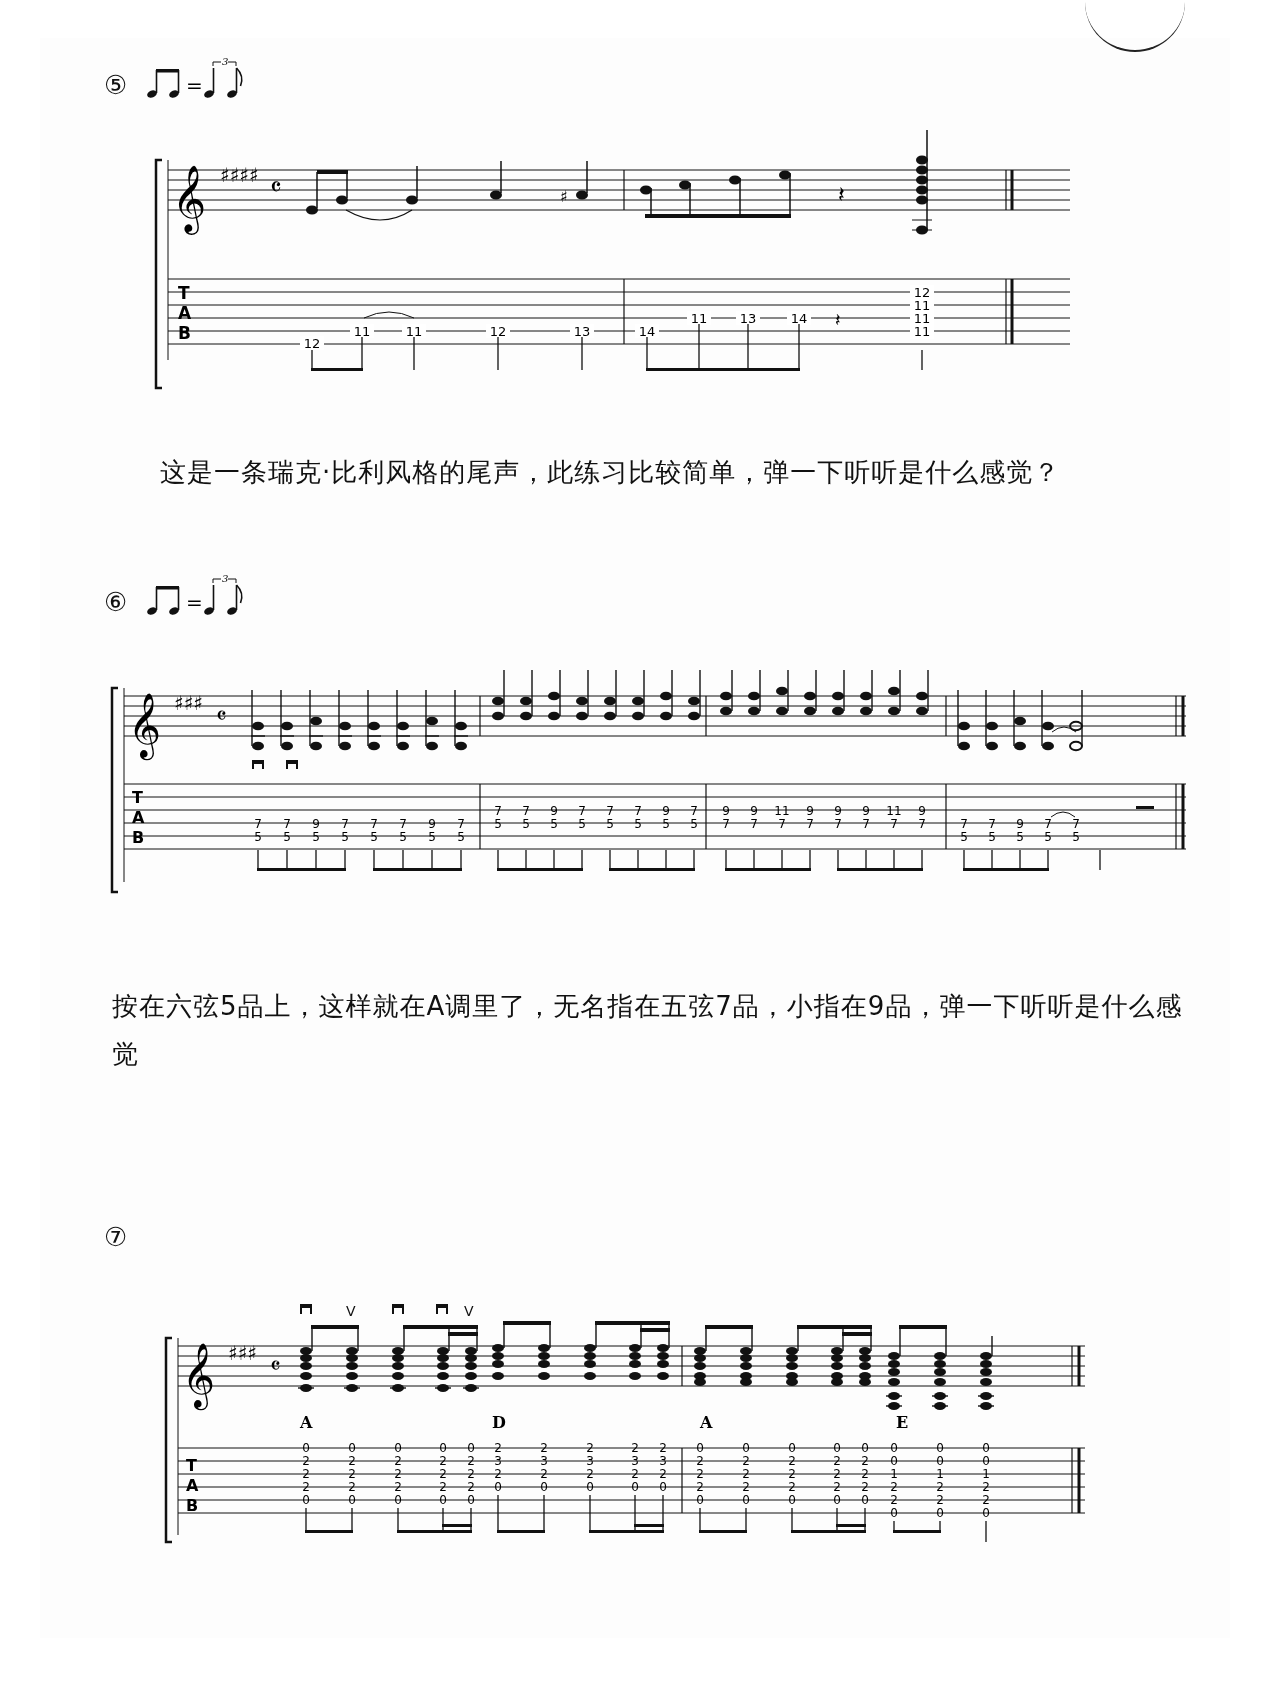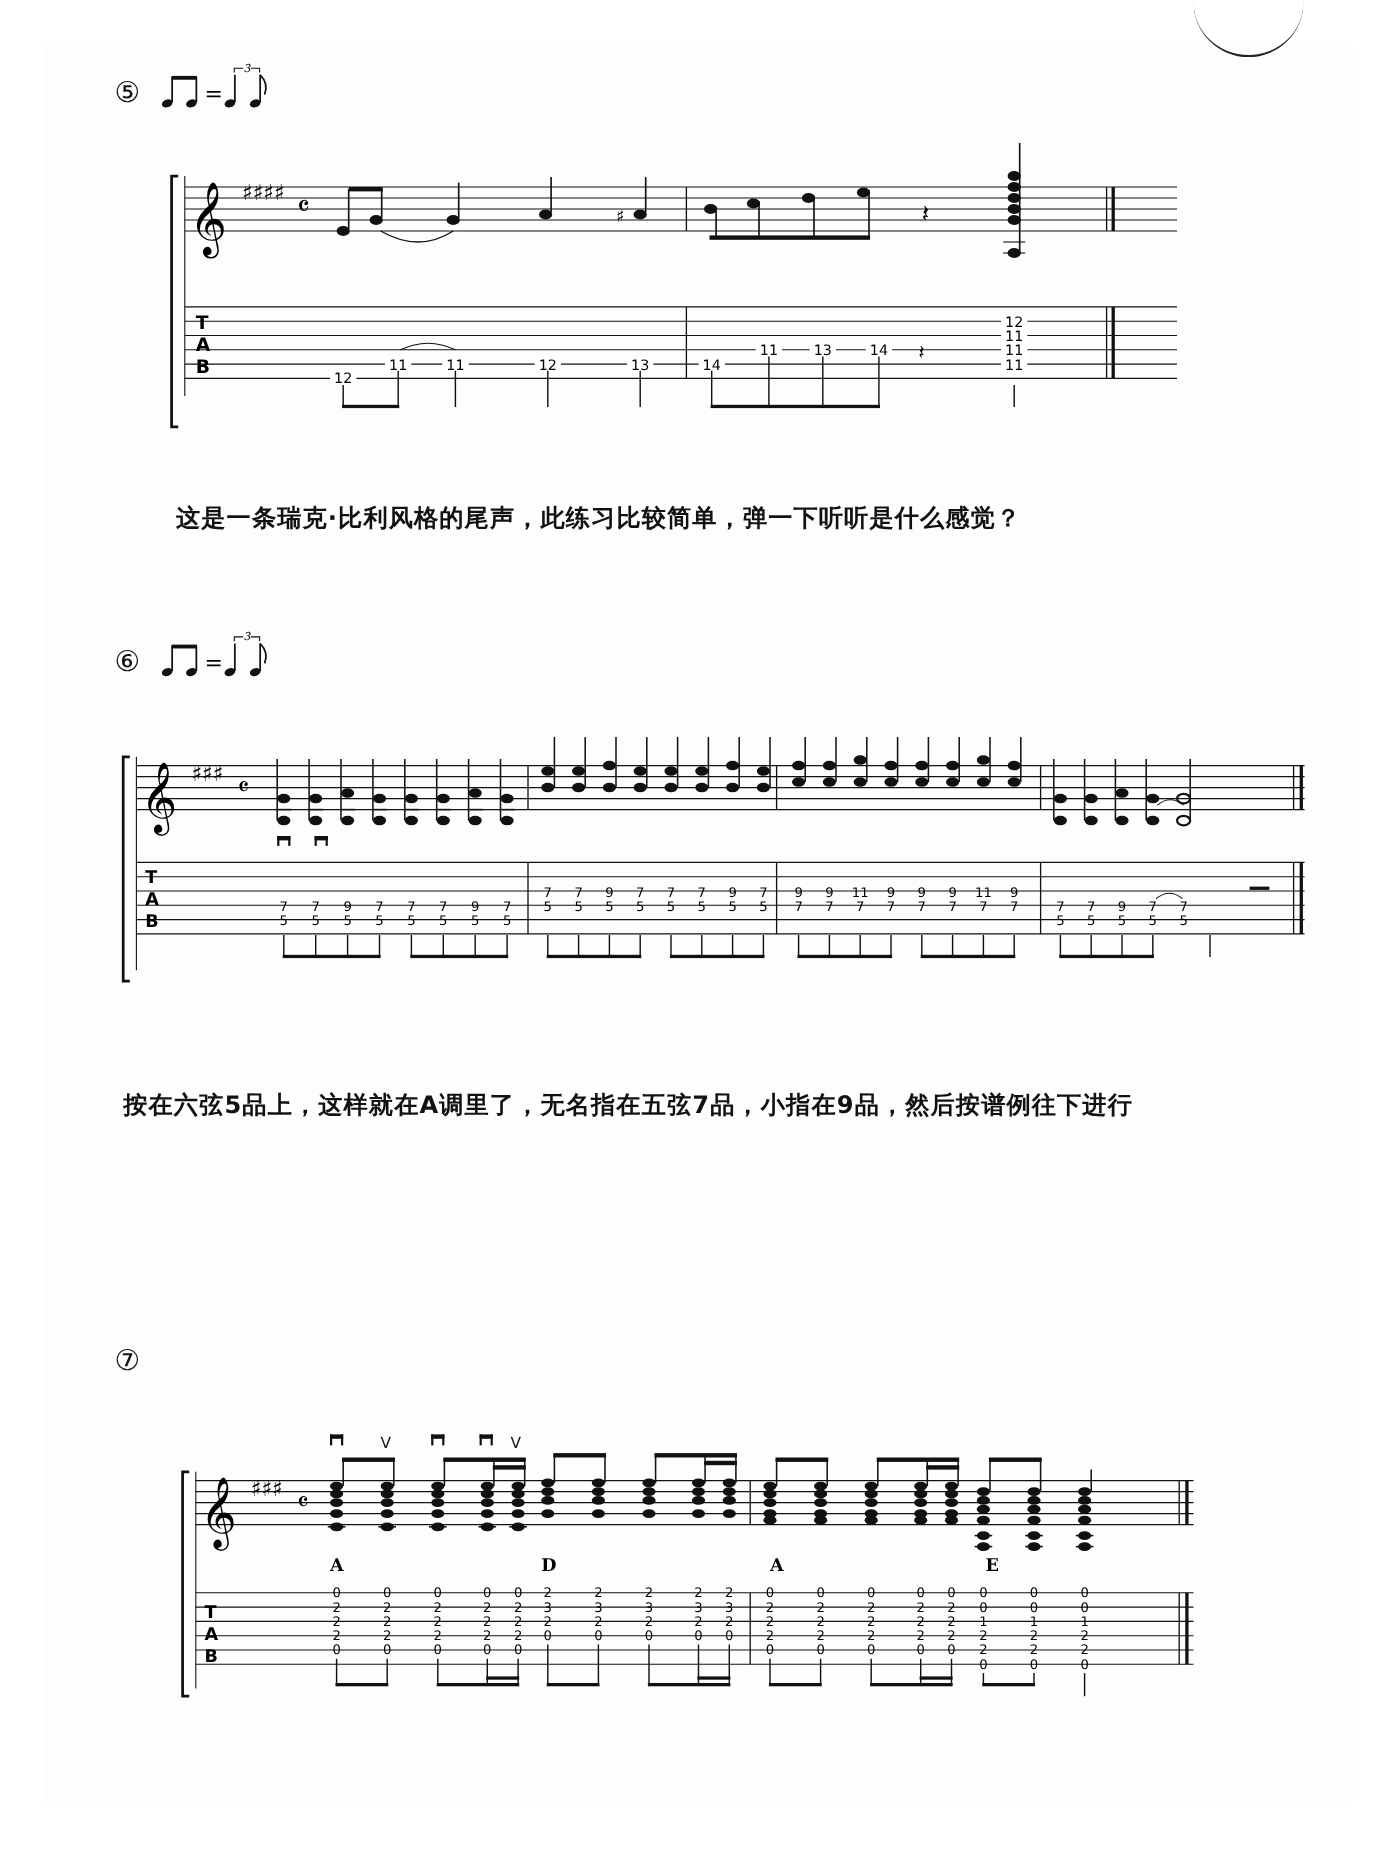--- a/index.html
+++ b/index.html
@@ -2,21 +2,21 @@
 <html><head>
 <meta charset="utf-8">
 <style>
   html,body{margin:0;padding:0;background:#fff;}
   body{width:1272px;height:1682px;position:relative;overflow:hidden;font-family:"DejaVu Sans","Liberation Sans",sans-serif;color:#111;}
   .page-bg{position:absolute;left:40px;top:38px;width:1190px;height:1600px;background:#fdfdfd;}
   .corner-arc{position:absolute;left:1085px;top:-40px;width:100px;height:90px;border-bottom:2px solid #222;border-radius:0 0 60px 60px;}
   .ex-label{position:absolute;font-size:26px;font-family:"DejaVu Sans",sans-serif;display:flex;align-items:center;gap:18px;}
   .ex-num{font-size:26px;}
   .rhythm{position:absolute;}
-  .para{position:absolute;font-size:22px;line-height:48px;font-weight:bold;font-family:"DejaVu Sans",sans-serif;letter-spacing:1px;}
+  .para{position:absolute;font-size:26px;line-height:48px;font-weight:normal;font-family:"DejaVu Sans",sans-serif;letter-spacing:1px;}
   .system{position:absolute;}
   .system svg{display:block;}
   .page-num{position:absolute;left:620px;top:1610px;width:80px;height:20px;}
 </style>
 </head>
 <body>
 
 <div class="page-bg"></div>
 <div class="corner-arc"></div>
 
@@ -473,21 +473,21 @@
       <rect x="391" y="198" width="86" height="3"></rect>
         <rect x="503" y="198" width="86" height="3"></rect>
       <rect x="619" y="198" width="86" height="3"></rect>
         <rect x="731" y="198" width="86" height="3"></rect>
       <rect x="857" y="198" width="86" height="3"></rect>
     </g>
   </svg>
 </div>
 
 <div class="para" style="left:112px;top:982px;width:1080px;">
-  <div>按在六弦5品上，这样就在A调里了，无名指在五弦7品，小指在9品，然后按谱例往下进行</div>
+  <div>按在六弦5品上，这样就在A调里了，无名指在五弦7品，小指在9品，弹一下听听是什么感觉</div>
 </div>
 
 <div class="ex-label" style="left:104px;top:1222px;">
   <span class="ex-num">⑦</span>
 </div>
 
 <div class="system" style="left:160px;top:1290px;">
   <svg width="940" height="280" viewBox="0 0 940 280">
     <path d="M12 48 L6 48 L6 252 L12 252" stroke="#111" stroke-width="2.5" fill="none"></path>
     <line x1="18" y1="48" x2="18" y2="245" stroke="#111" stroke-width="1"></line>

